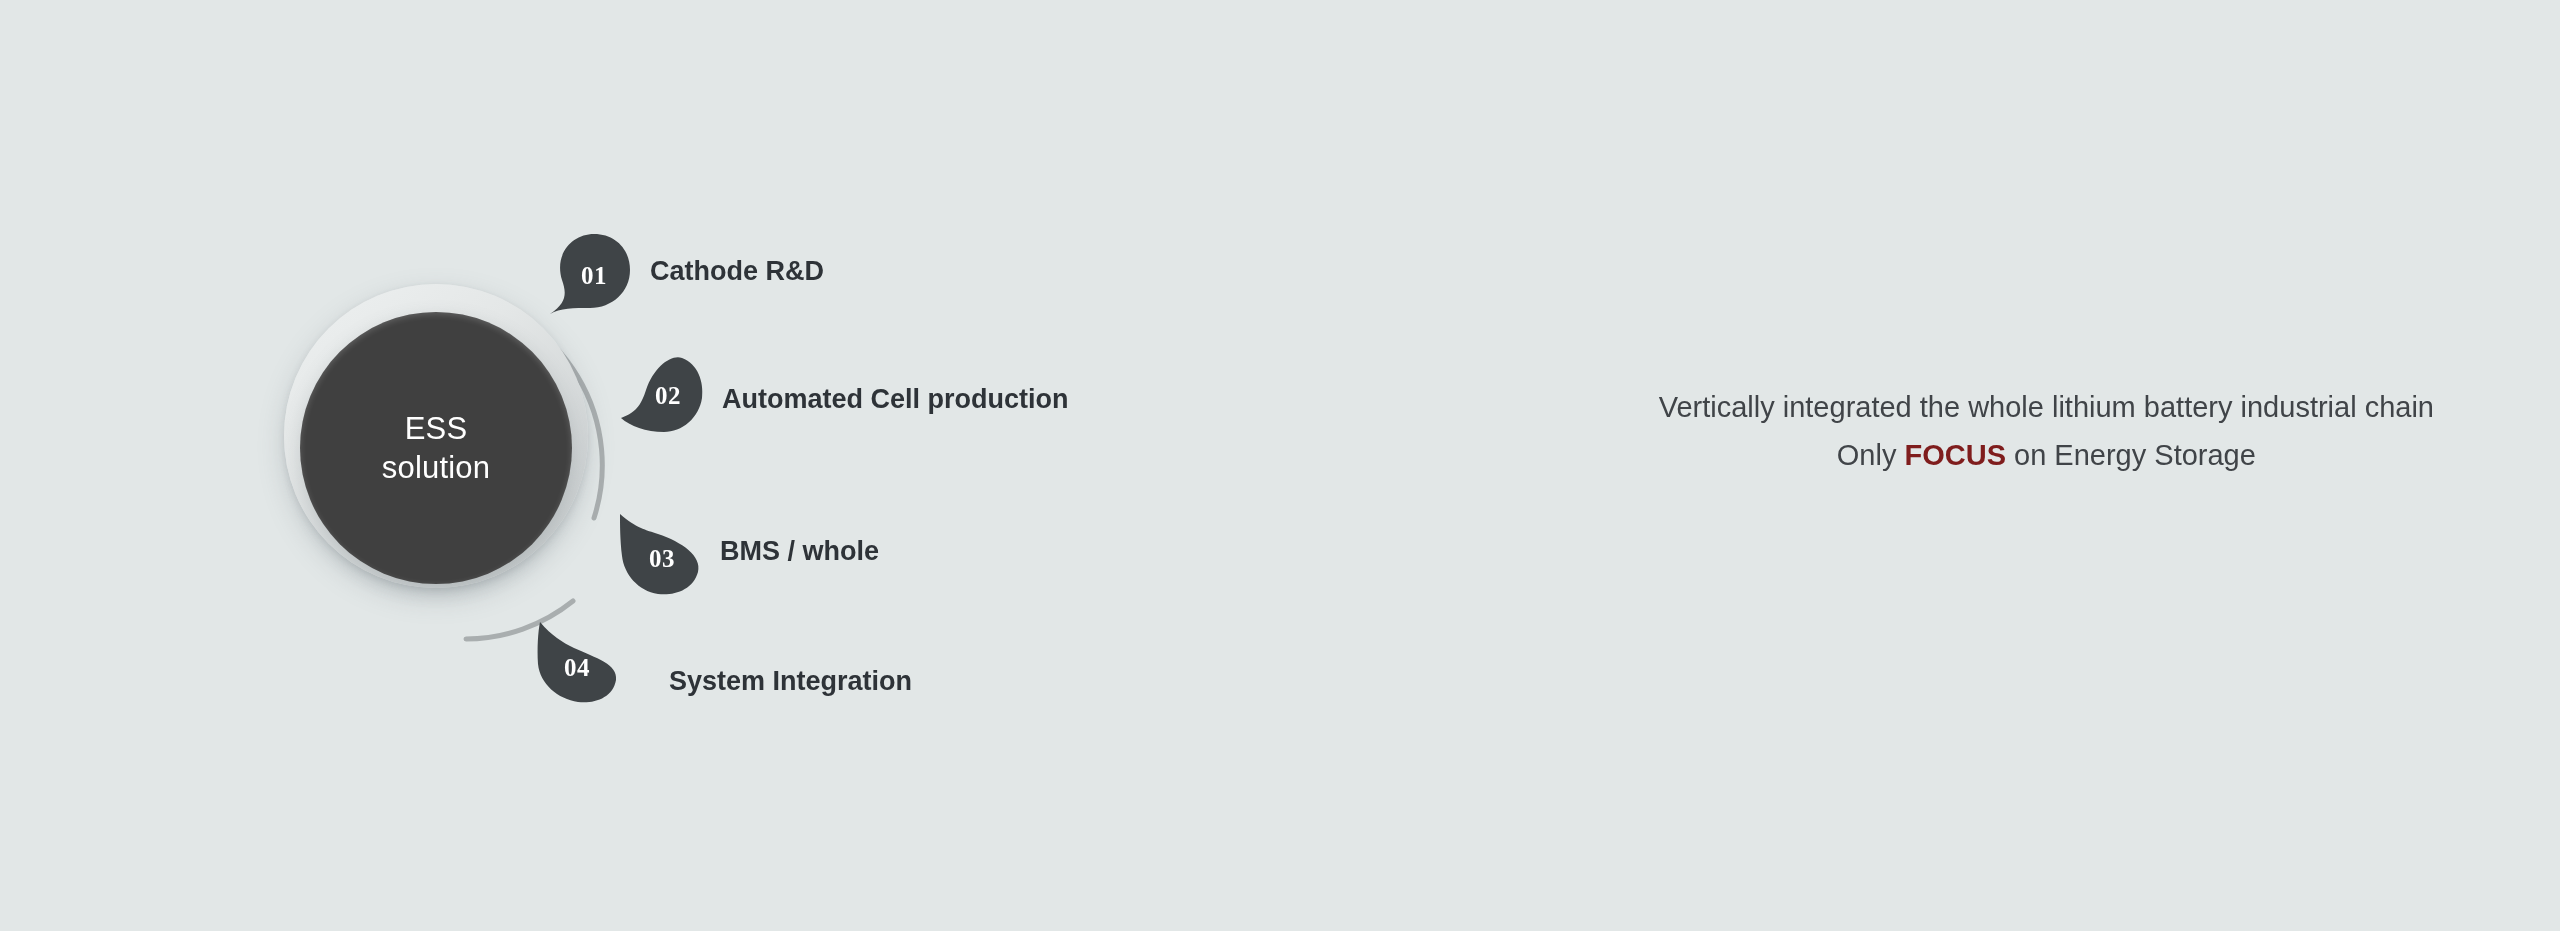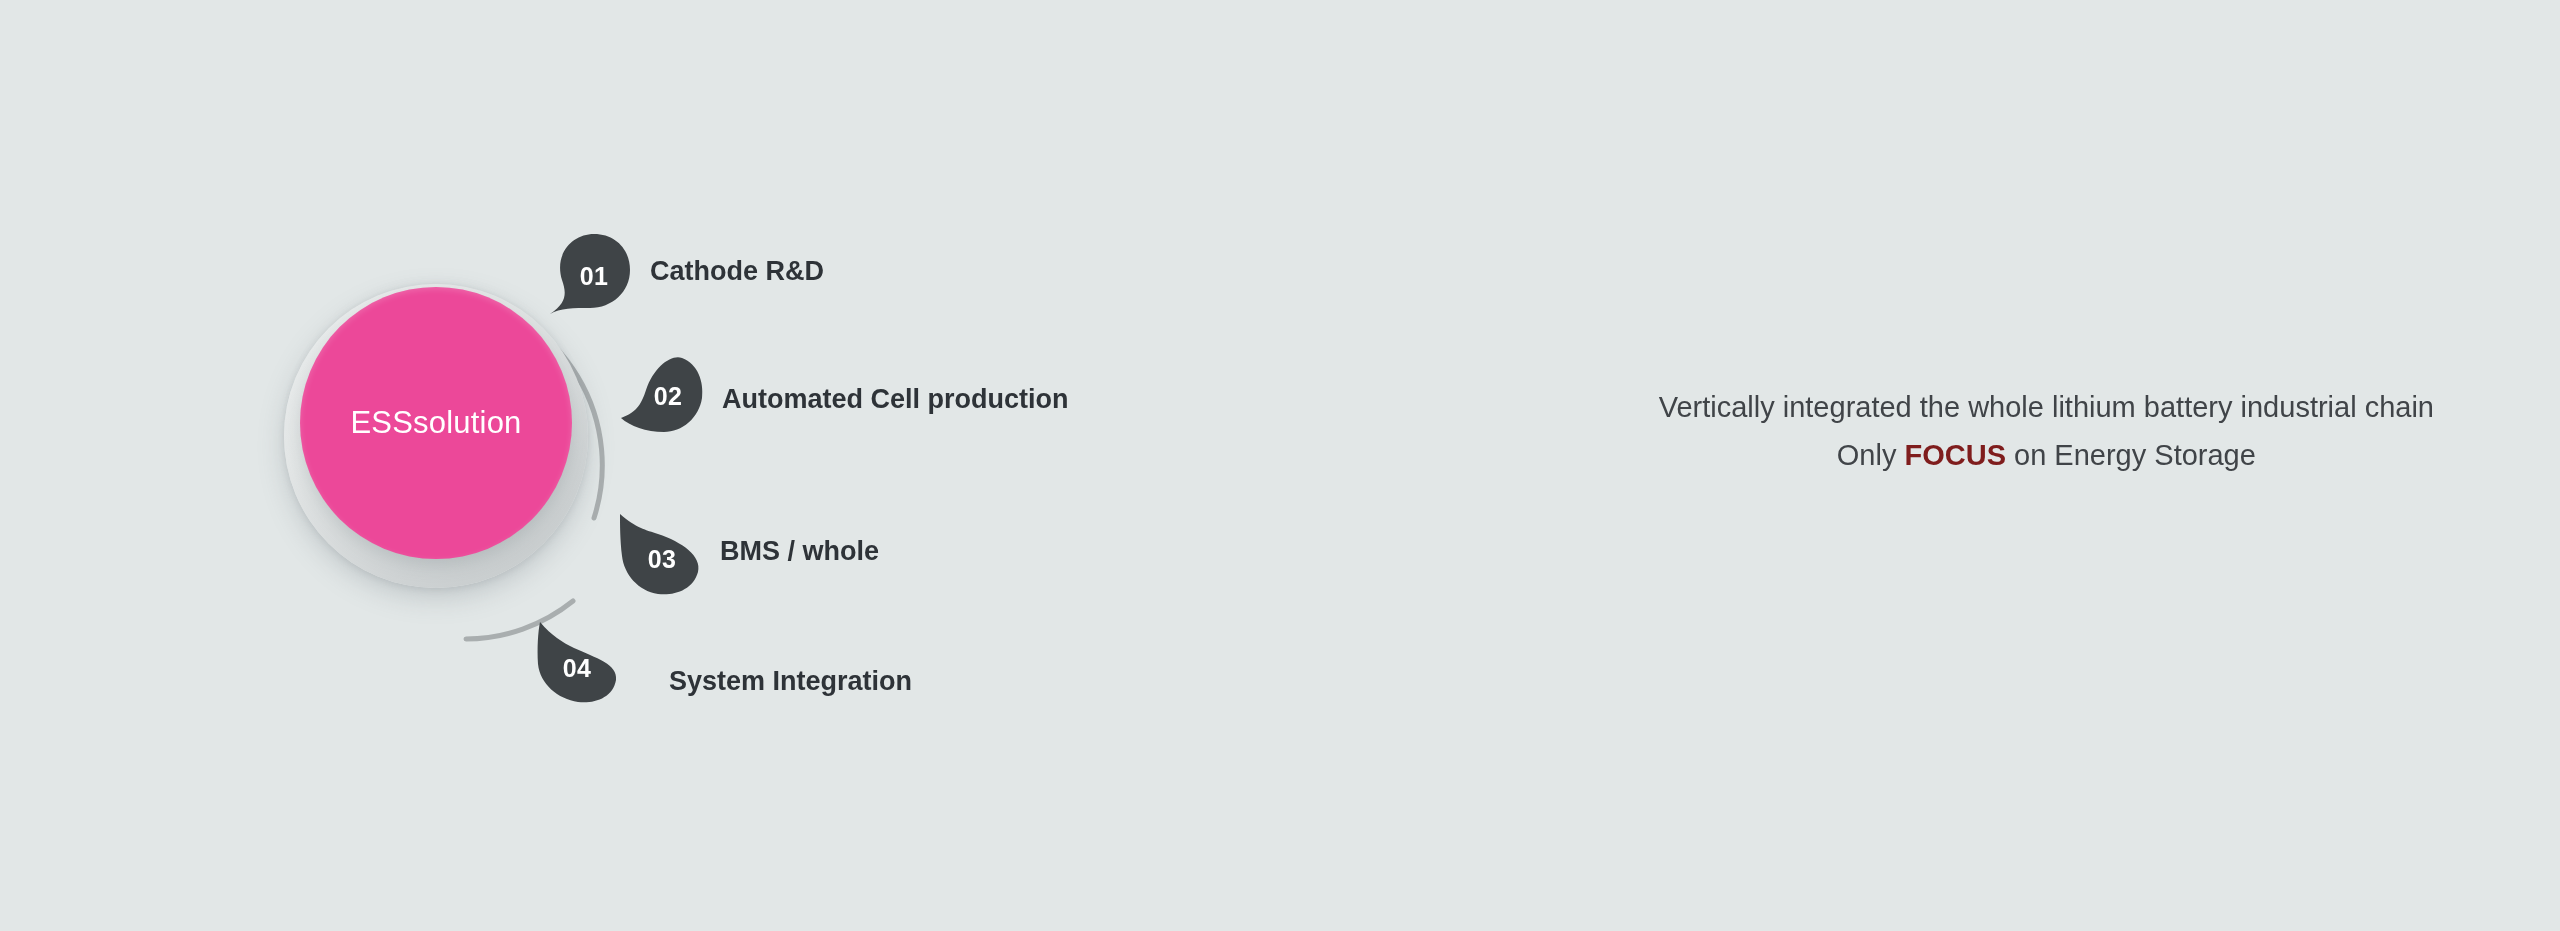--- a/index.html
+++ b/index.html
@@ -53,30 +53,30 @@
     border-radius: 50%;
     background: linear-gradient(145deg, #eef1f1 0%, #e4e7e7 35%, #cfd3d4 72%, #c3c8c9 100%);
     box-shadow:
        0 10px 26px rgba(120,130,135,0.30),
        0 2px 6px  rgba(120,130,135,0.18);
   }
 
   #hub-circle {
     position: absolute;
     left: 300px;
-    top: 287px;
+    top: 312px;
     width: 272px;
     height: 272px;
     border-radius: 50%;
-    background: #ec4899;
+    background: #404040;
     box-shadow:
       inset 0 2px 6px rgba(255,255,255,0.18),
       0 6px 18px rgba(90,105,110,0.22);
     display: flex;
-    flex-direction: row;
+    flex-direction: column;
     align-items: center;
     justify-content: center;
   }
 
   #hub-circle .hub-line {
     color: #ffffff;
     font-size: 31px;
     font-weight: 400;
     line-height: 1.27;
     letter-spacing: 0.2px;
@@ -98,20 +98,21 @@
     width: 84px;
     height: 84px;
     display: flex;
     align-items: center;
     justify-content: center;
     color: #ffffff;
     font-size: 25px;
     font-weight: bold;
     letter-spacing: 0.4px;
     pointer-events: none;
+    font-family: Liberation Serif, serif;
   }
   
   #pin-1 .pin-num { transform: translate(4px, 2px); }
   #pin-2 .pin-num { transform: translate(6px, 2px); }
   #pin-3 .pin-num { transform: translate(2px, 5px); }
   #pin-4 .pin-num { transform: translate(-1px, 6px); }
 
   #pin-1 { left: 548px; top: 232px; }
   #pin-2 { left: 620px; top: 352px; }
   #pin-3 { left: 618px; top: 512px; text-align: center; }

